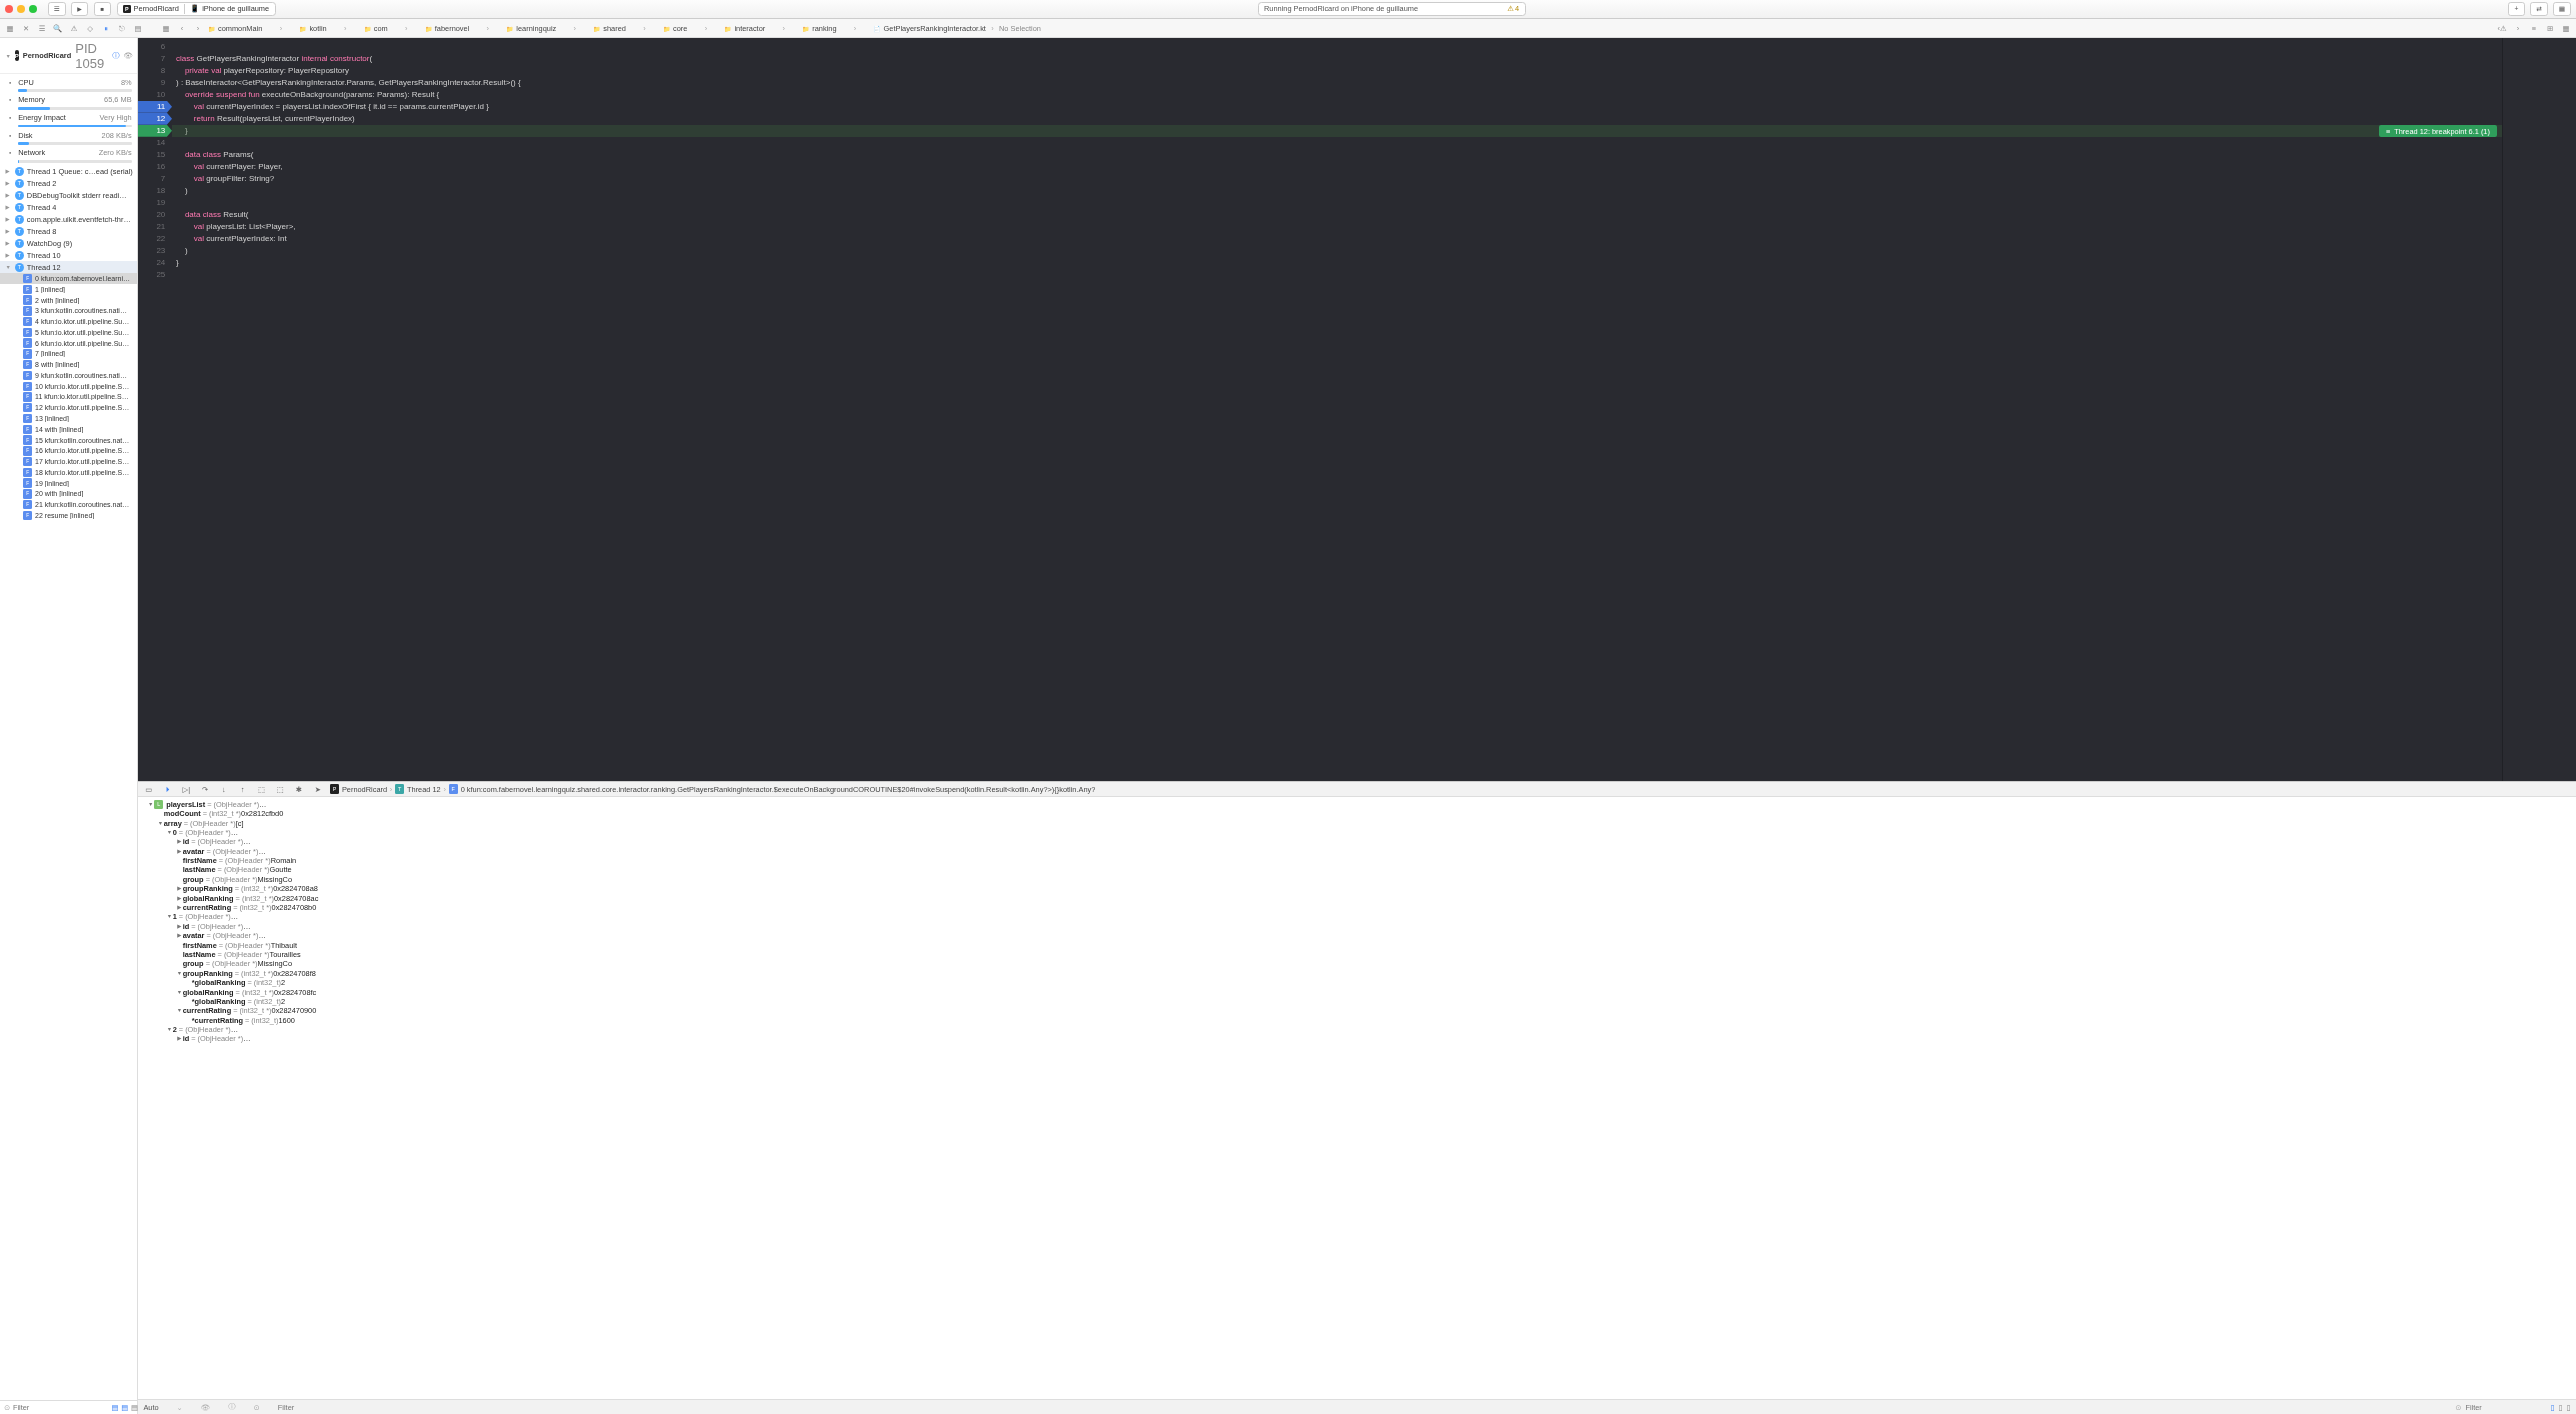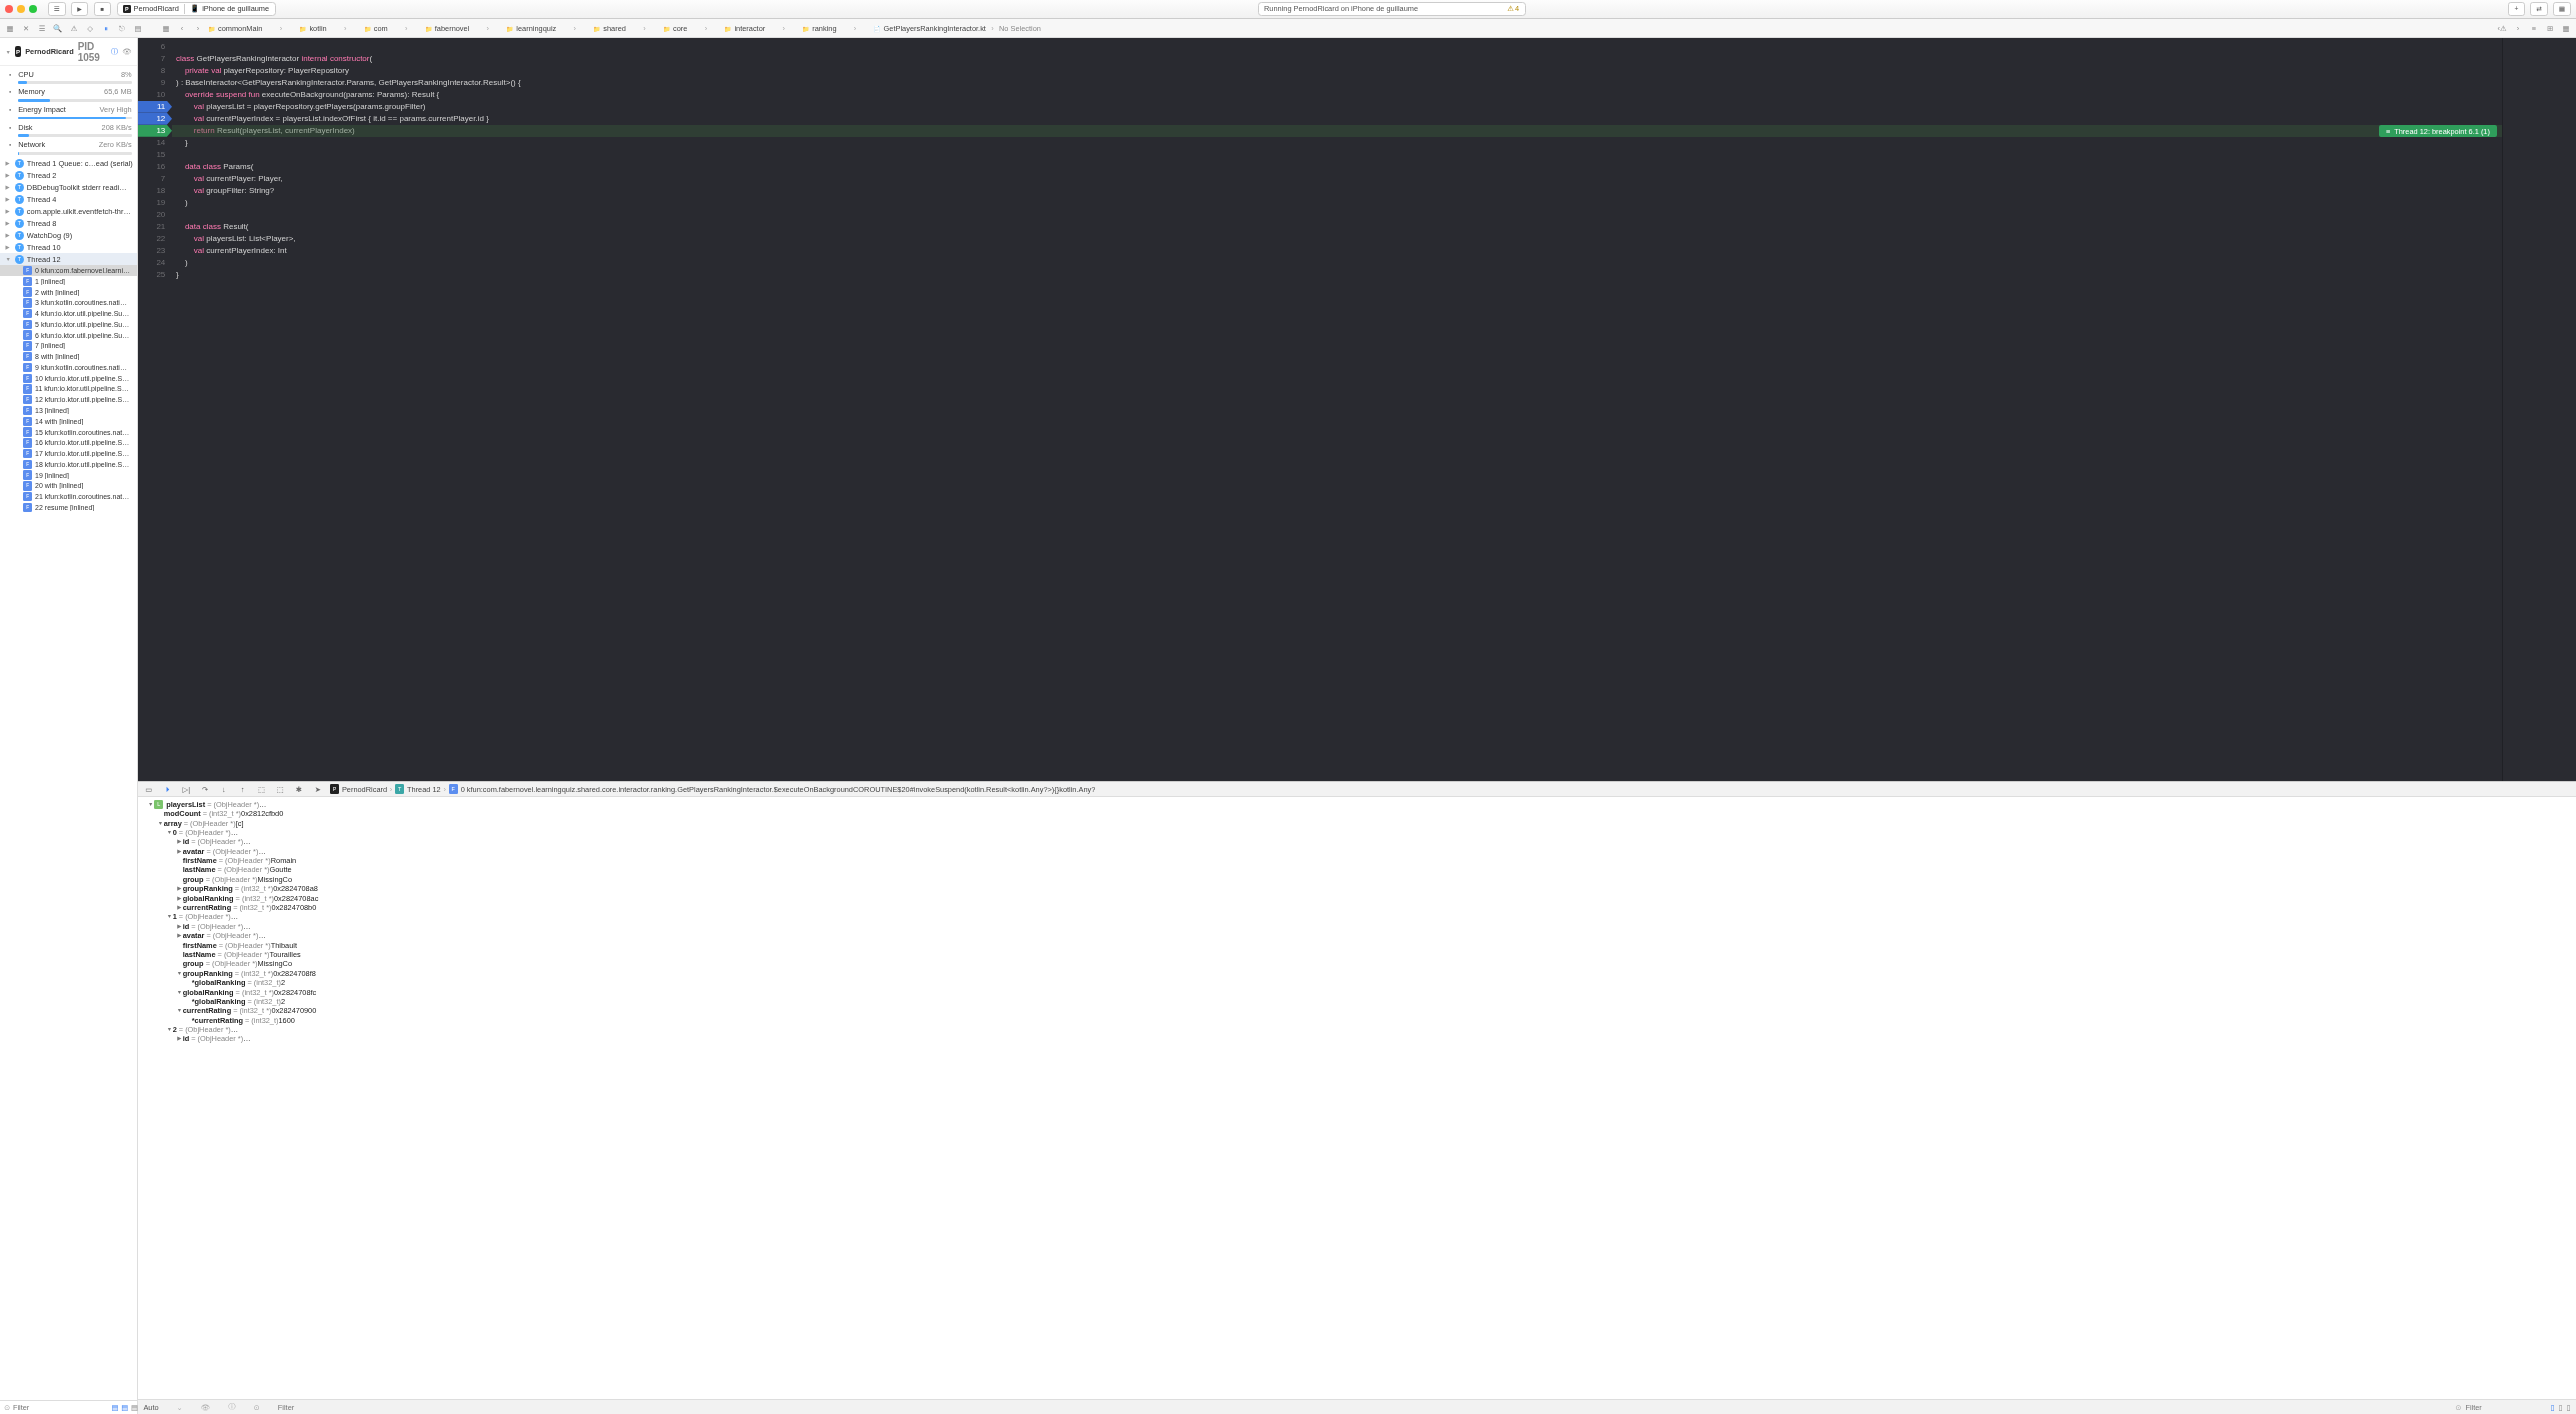--- a/index.html
+++ b/index.html
@@ -31,21 +31,21 @@
 .folder-icon { color:#3b82f6; }
 .file-icon { color:#999; }
 .bc-sep::after { content:"›"; color:#aaa; padding:0 1.3px; }
 
 
 .main { display: flex; flex: 1; overflow: hidden; }
 .sidebar { width: 138px; background: #fff; border-right: 0.7px solid #ddd; display: flex; flex-direction: column; }
 .process-hdr { display: flex; align-items:center; padding: 2.7px 5.4px; gap: 4px; border-bottom: 0.7px solid #eee; }
 .proc-badge { width:10.7px; height:10.7px; background:#222; border-radius:2px; color:#fff; font-size:6px; display:flex; align-items:center; justify-content:center; font-weight:bold; }
 .proc-name { font-weight: 600; font-size: 7.4px; }
-.proc-pid { color:#888; font-size: 10px; font-weight: bold; }
+.proc-pid { color:#888; font-size: 13px; }
 .gauges { padding: 1.3px 5.4px; }
 .gauge { display:flex; align-items:center; justify-content:space-between; padding: 2px 0; font-size: 7.4px; }
 .gauge .gname { display:flex; align-items:center; gap:3.4px; }
 .gicon { width:9.4px; color:#888; text-align:center; font-size:6.7px; }
 .gbar { height:2.7px; background:#e3e3e3; border-radius:1.3px; margin:0.7px 0 1.3px 12.7px; position:relative; width:114px; }
 .gbar span { position:absolute; left:0; top:0; bottom:0; background:#4aa6ff; border-radius:1.3px; }
 .threads { flex:1; overflow:auto; font-size:7.4px; }
 .thread-row { display:flex; align-items:center; padding: 1.3px 2.7px 1.3px 5.4px; gap:2.7px; }
 .thread-row .disc { color:#999; font-size:5.4px; width:6.7px; }
 .thread-row .tdot { width:9.4px; height:9.4px; border-radius:50%; background:#4aa6ff; display:flex; align-items:center; justify-content:center; color:#fff; font-size:5.4px; flex-shrink:0; }
@@ -444,21 +444,20 @@
             <div class="ln">23</div>
             <div class="ln">24</div>
             <div class="ln">25</div>
           </div>
         <div class="code" id="code">
             <div class="cl"></div>
             <div class="cl"><span class="k-keyword">class</span> GetPlayersRankingInteractor <span class="k-keyword">internal</span> <span class="k-keyword">constructor</span>(</div>
             <div class="cl">    <span class="k-keyword">private</span> <span class="k-keyword">val</span> playerRepository: PlayerRepository</div>
             <div class="cl">) : BaseInteractor&lt;GetPlayersRankingInteractor.Params, GetPlayersRankingInteractor.Result&gt;() {</div>
             <div class="cl">    <span class="k-keyword">override</span> <span class="k-keyword">suspend</span> <span class="k-keyword">fun</span> executeOnBackground(params: Params): Result {</div>
-            <div class="cl">        <span class="k-keyword">val</span> playersList = playerRepository.getPlayers(params.groupFilter)</div>
             <div class="cl">        <span class="k-keyword">val</span> currentPlayerIndex = playersList.indexOfFirst { it.id == params.currentPlayer.id }</div>
             <div class="cl">        <span class="k-keyword">return</span> Result(playersList, currentPlayerIndex)</div>
             <div class="cl">    }</div>
             <div class="cl"></div>
             <div class="cl">    <span class="k-keyword">data</span> <span class="k-keyword">class</span> Params(</div>
             <div class="cl">        <span class="k-keyword">val</span> currentPlayer: Player,</div>
             <div class="cl">        <span class="k-keyword">val</span> groupFilter: String?</div>
             <div class="cl">    )</div>
             <div class="cl"></div>
             <div class="cl">    <span class="k-keyword">data</span> <span class="k-keyword">class</span> Result(</div>

